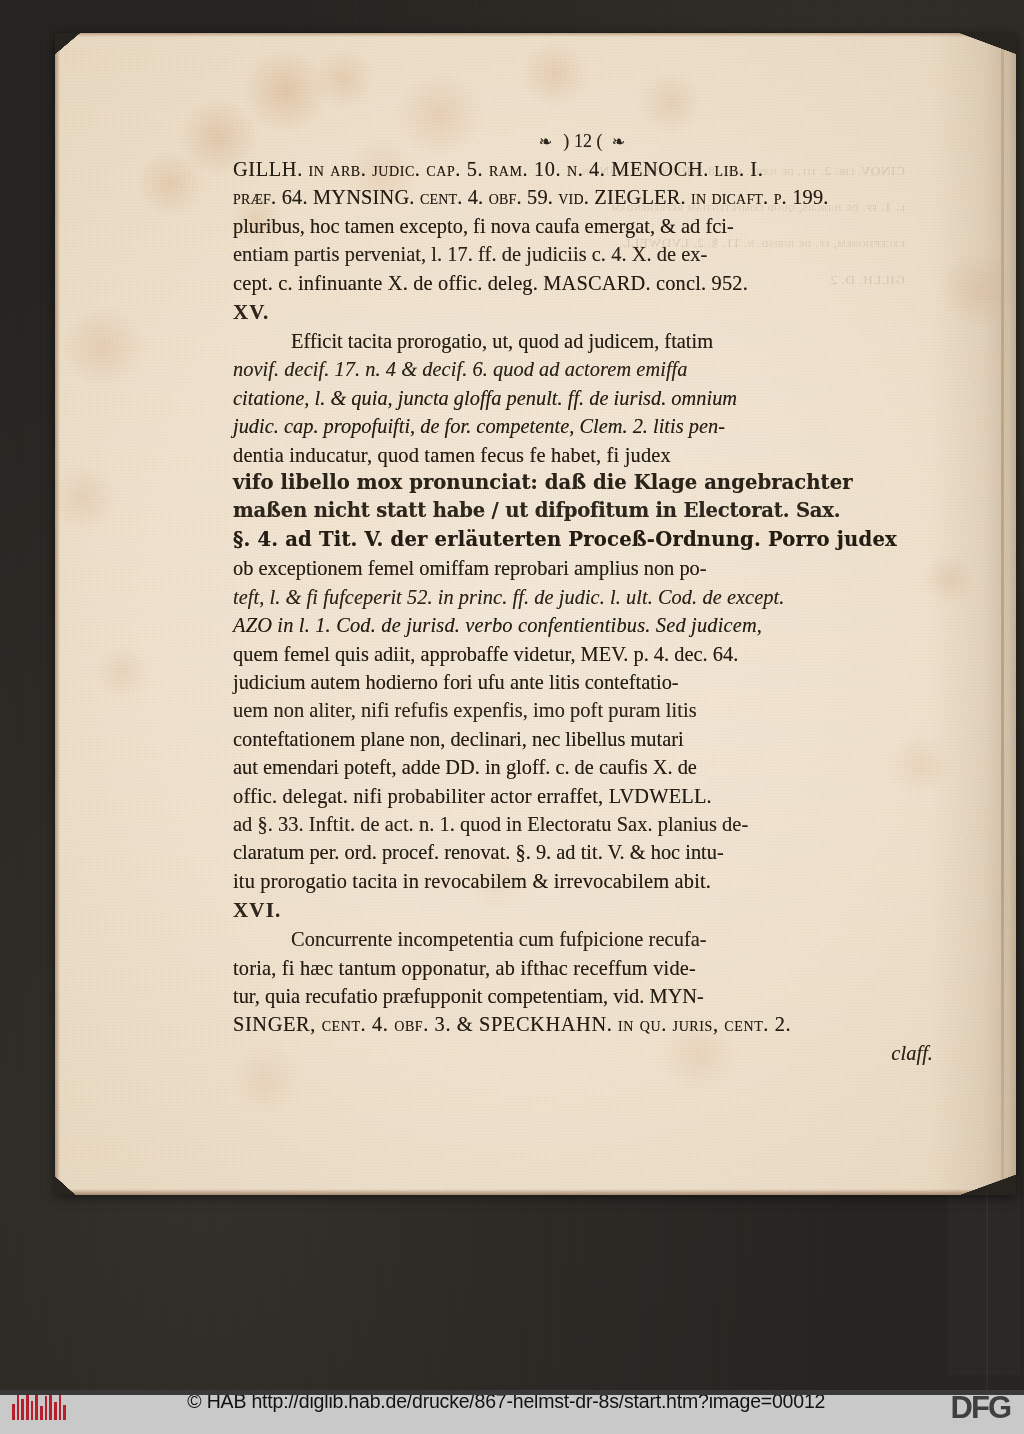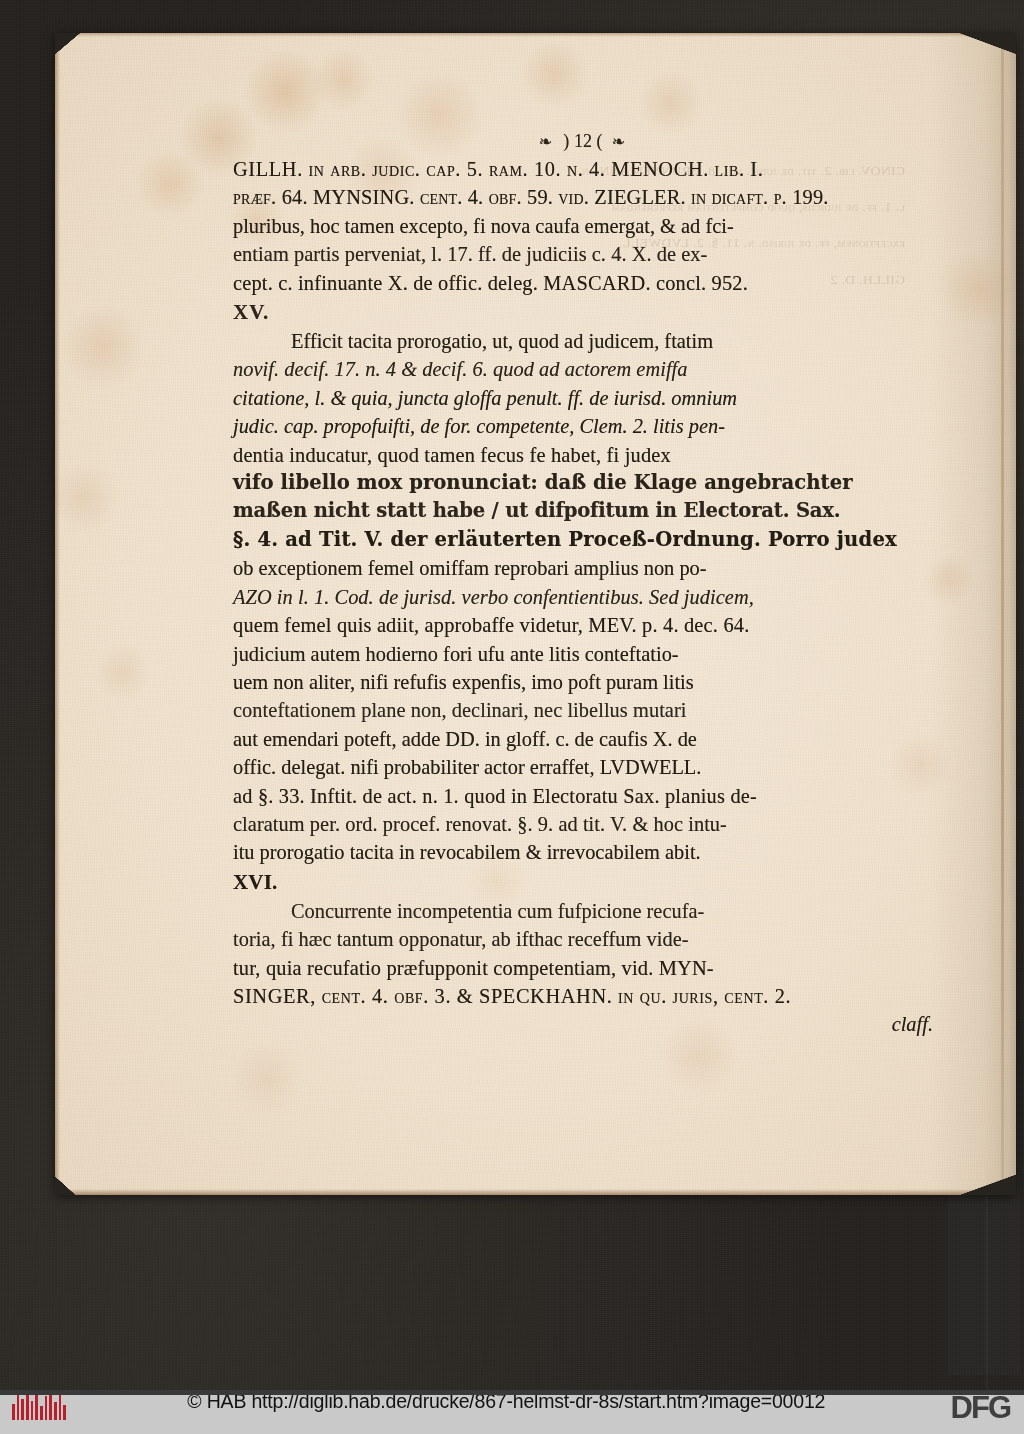--- a/index.html
+++ b/index.html
@@ -205,20 +205,21 @@
     <div class="ln sec">XV.</div>
     <div class="ln" style="text-indent:58px">Efficit tacita prorogatio, ut, quod ad judicem, ftatim</div>
     <div class="ln it">novif. decif. 17. n. 4 &amp; decif. 6. quod ad actorem emiffa</div>
     <div class="ln it">citatione, l. &amp; quia, juncta gloffa penult. ff. de iurisd. omnium</div>
     <div class="ln it">judic. cap. propofuifti, de for. competente, Clem. 2. litis pen-</div>
     <div class="ln">dentia inducatur, quod tamen fecus fe habet, fi judex</div>
     <div class="ln frak">vifo libello mox pronunciat: daß die Klage angebrachter</div>
     <div class="ln frak">maßen nicht statt habe / ut difpofitum in Electorat. Sax.</div>
     <div class="ln frak">§. 4. ad Tit. V. der erläuterten Proceß-Ordnung. Porro judex</div>
     <div class="ln">ob exceptionem femel omiffam reprobari amplius non po-</div>
+    <div class="ln it">teft, l. &amp; fi fufceperit 52. in princ. ff. de judic. l. ult. Cod. de except.</div>
     <div class="ln it">AZO in l. 1. Cod. de jurisd. verbo confentientibus. Sed judicem,</div>
     <div class="ln">quem femel quis adiit, approbaffe videtur, MEV. p. 4. dec. 64.</div>
     <div class="ln">judicium autem hodierno fori ufu ante litis conteftatio-</div>
     <div class="ln">uem non aliter, nifi refufis expenfis, imo poft puram litis</div>
     <div class="ln">conteftationem plane non, declinari, nec libellus mutari</div>
     <div class="ln">aut emendari poteft, adde DD. in gloff. c. de caufis X. de</div>
     <div class="ln">offic. delegat. nifi probabiliter actor erraffet, LVDWELL.</div>
     <div class="ln">ad §. 33. Inftit. de act. n. 1. quod in Electoratu Sax. planius de-</div>
     <div class="ln">claratum per. ord. procef. renovat. §. 9. ad tit. V. &amp; hoc intu-</div>
     <div class="ln">itu prorogatio tacita in revocabilem &amp; irrevocabilem abit.</div>

